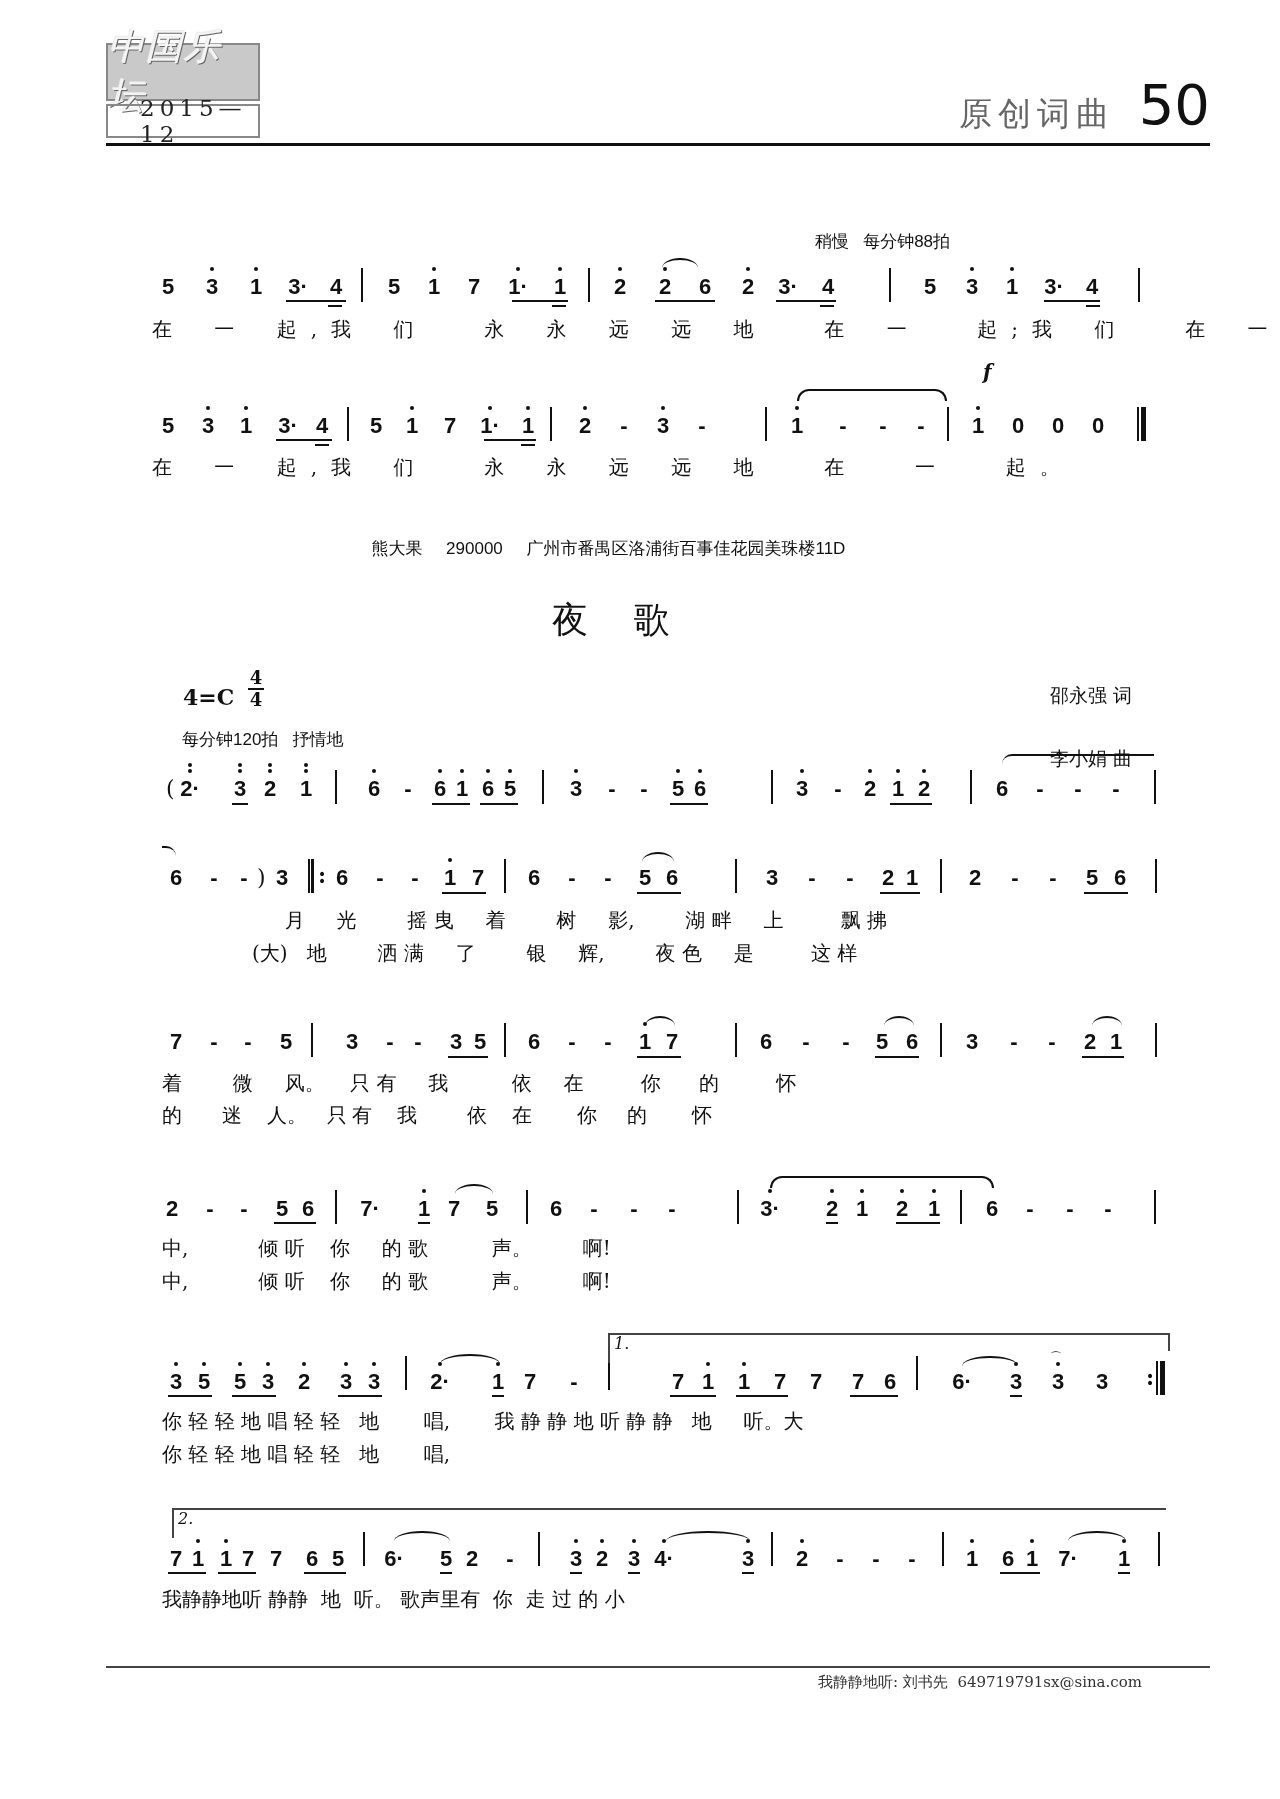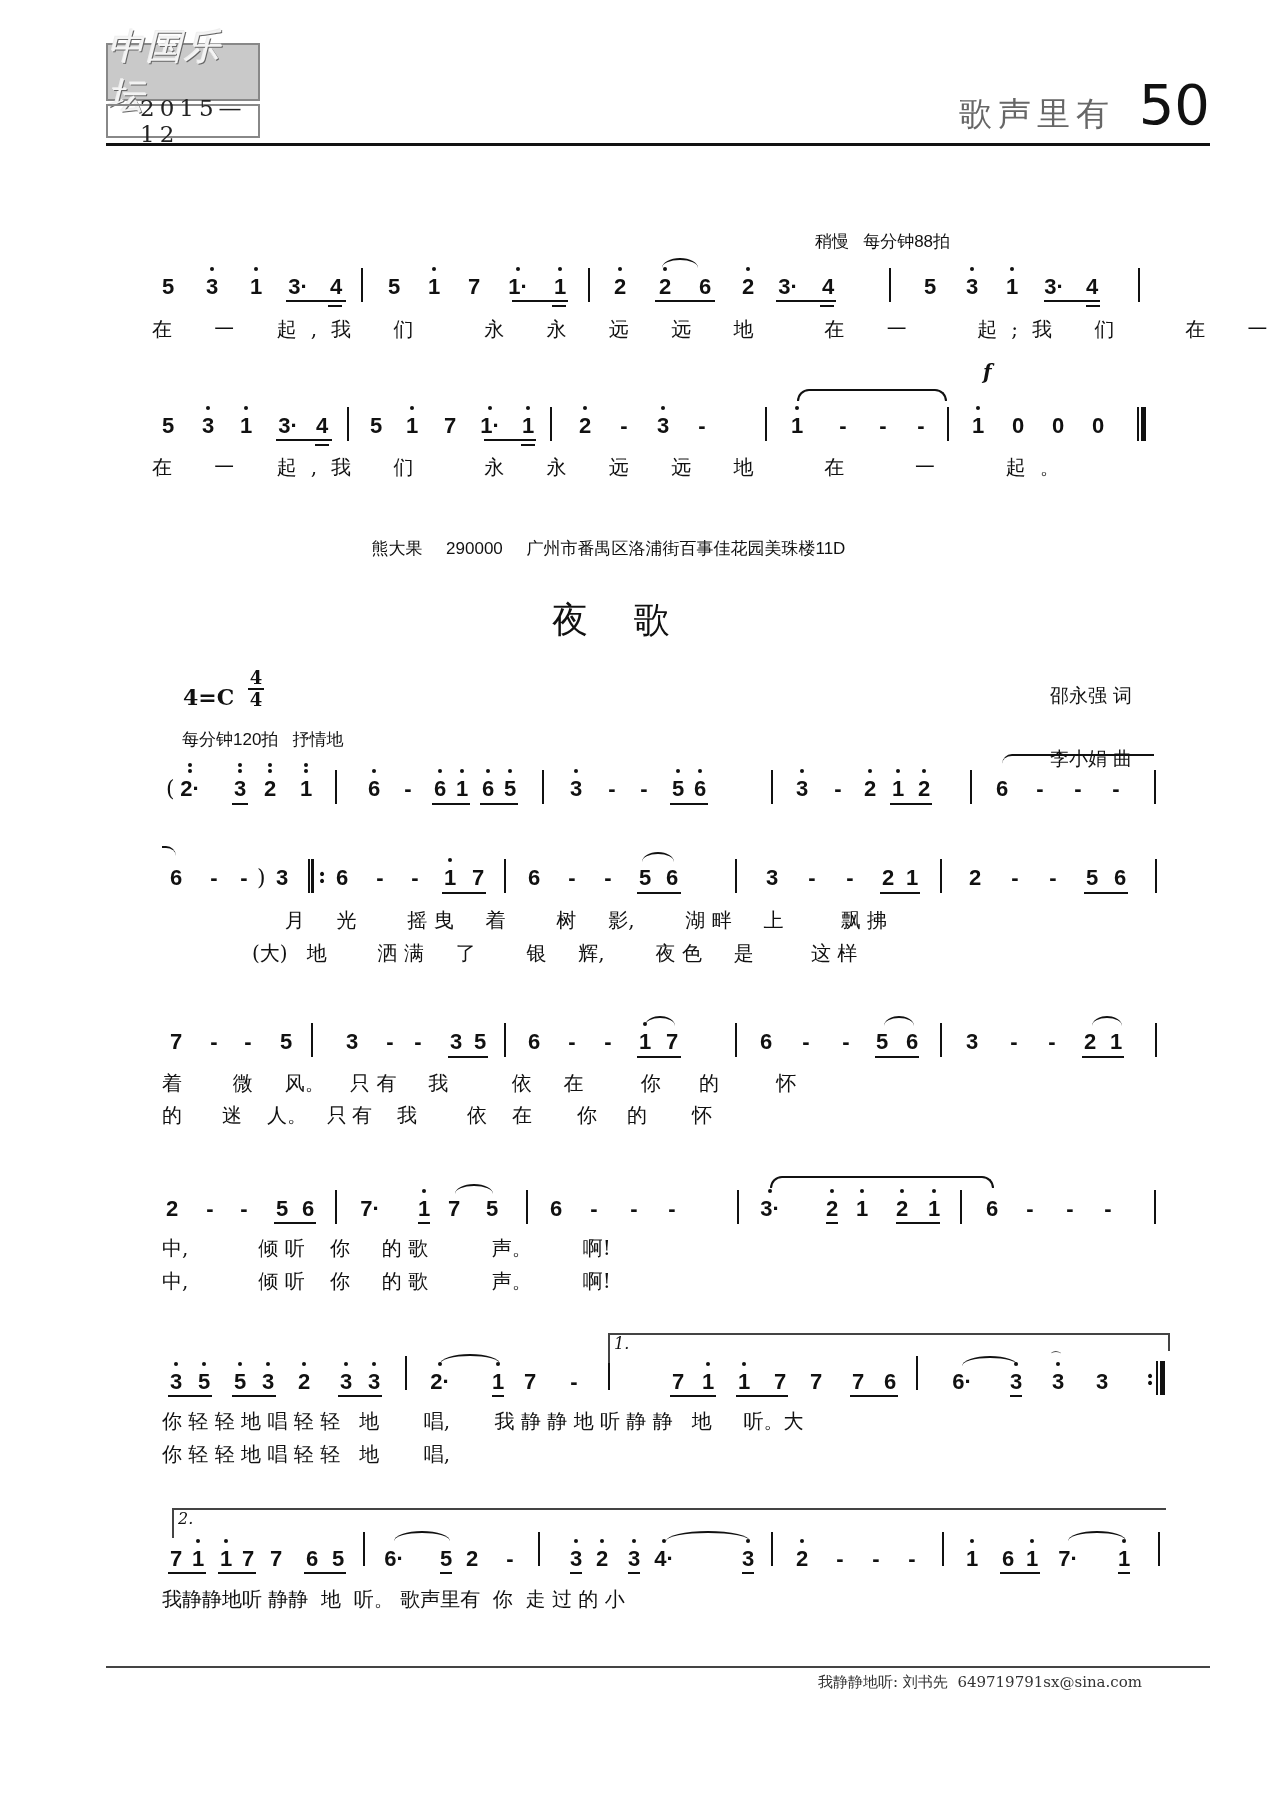--- a/index.html
+++ b/index.html
@@ -31,21 +31,21 @@
 </style>
 </head>
 <body>
 
 <div class="abs logo-box">
   <span class="logo-text">中国乐坛</span>
 </div>
 <div class="abs issue-box">
   <span class="issue-text">2015—12</span>
 </div>
-<div class="abs section-title">歌声里有</div>
+<div class="abs section-title">原创词曲</div>
 <div class="abs page-num">50</div>
 <div class="abs rule-top"></div>
 
 <div class="text" style="left:815px;top:230px;">稍慢   每分钟88拍</div>
 
 <div>
   <span class="note" style="left:168px;top:276px;">5</span>
   <span class="note dot-above" style="left:212px;top:276px;">3</span>
   <span class="note dot-above" style="left:256px;top:276px;">1</span>
   <span class="note" style="left:298px;top:276px;">3·</span>

